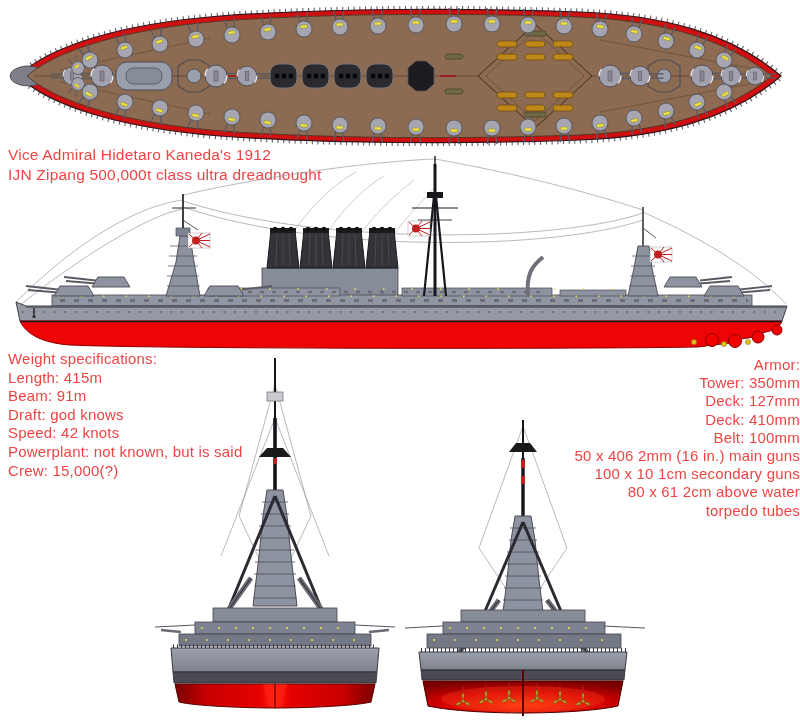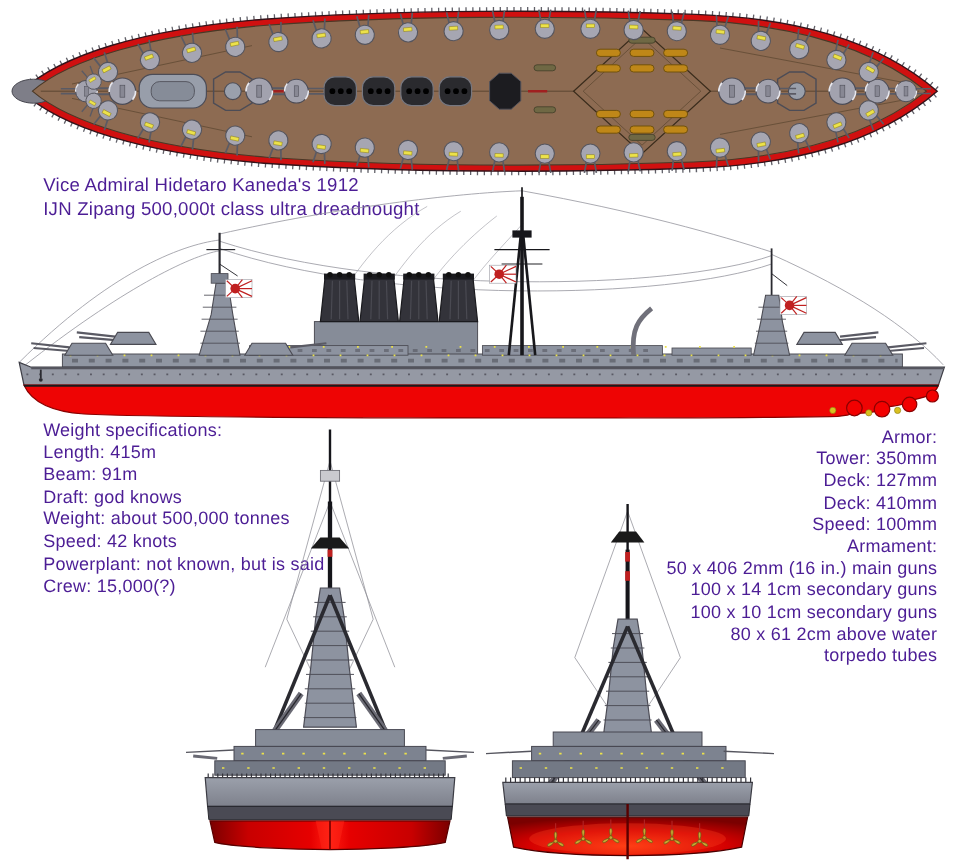--- a/index.html
+++ b/index.html
@@ -1,23 +1,23 @@
 <!DOCTYPE html>
 <html><head>
 <meta charset="utf-8">
 <style>
   html,body{margin:0;padding:0;background:#ffffff;}
   body{width:800px;height:720px;overflow:hidden;position:relative;
        font-family:"Liberation Sans","DejaVu Sans",sans-serif;}
   .canvas{position:absolute;left:0;top:0;width:800px;height:720px;background:#ffffff;}
   svg{position:absolute;display:block;}
-  .txt{position:absolute;color:#4c1d95;font-size:15px;line-height:18.6px;letter-spacing:0.2px;white-space:nowrap;margin-left:28px;}
+  .txt{position:absolute;color:#ef4444;font-size:15px;line-height:18.6px;letter-spacing:0.2px;white-space:nowrap;}
   .title-block{left:8px;top:145px;font-size:15.5px;line-height:19.5px;}
   .left-specs{left:8px;top:350px;}
-  .right-specs{right:19px;top:356px;text-align:right;line-height:18.2px;}
+  .right-specs{right:0;top:356px;text-align:right;line-height:18.2px;}
 </style>
 </head>
 <body>
 
 <div class="canvas">
 
   <svg style="left:0;top:0" width="800" height="148" viewBox="0 0 800 148">
     <defs>
       <g id="st">
         <line x1="-3" y1="-5" x2="-5" y2="-16" stroke="#5a5a64" stroke-width="1.4"></line>
@@ -308,35 +308,32 @@
         <circle cx="34" cy="166.5" r="1.6" fill="#2a2a30"></circle>
       </g>
     </g>
   </svg>
 
   <div class="txt left-specs">
     <div>Weight specifications:</div>
     <div>Length: 415m</div>
     <div>Beam: 91m</div>
     <div>Draft: god knows</div>
-    <div>Weight: about 500,000 tonnes</div>
     <div>Speed: 42 knots</div>
     <div>Powerplant: not known, but is said</div>
     <div>Crew: 15,000(?)</div>
   </div>
 
   <div class="txt right-specs">
     <div>Armor:</div>
     <div>Tower: 350mm</div>
     <div>Deck: 127mm</div>
     <div>Deck: 410mm</div>
-    <div>Speed: 100mm</div>
-    <div>Armament:</div>
+    <div>Belt: 100mm</div>
     <div>50 x 406 2mm (16 in.) main guns</div>
-    <div>100 x 14 1cm secondary guns</div>
     <div>100 x 10 1cm secondary guns</div>
     <div>80 x 61 2cm above water</div>
     <div>torpedo tubes</div>
   </div>
 
   <svg style="left:155px;top:356px" width="240" height="356" viewBox="0 0 240 356">
     <defs>
       <linearGradient id="redGradB" x1="0" y1="0" x2="1" y2="0">
         <stop offset="0" stop-color="#7a0000"></stop>
           <stop offset="0.16" stop-color="#c80000"></stop>

